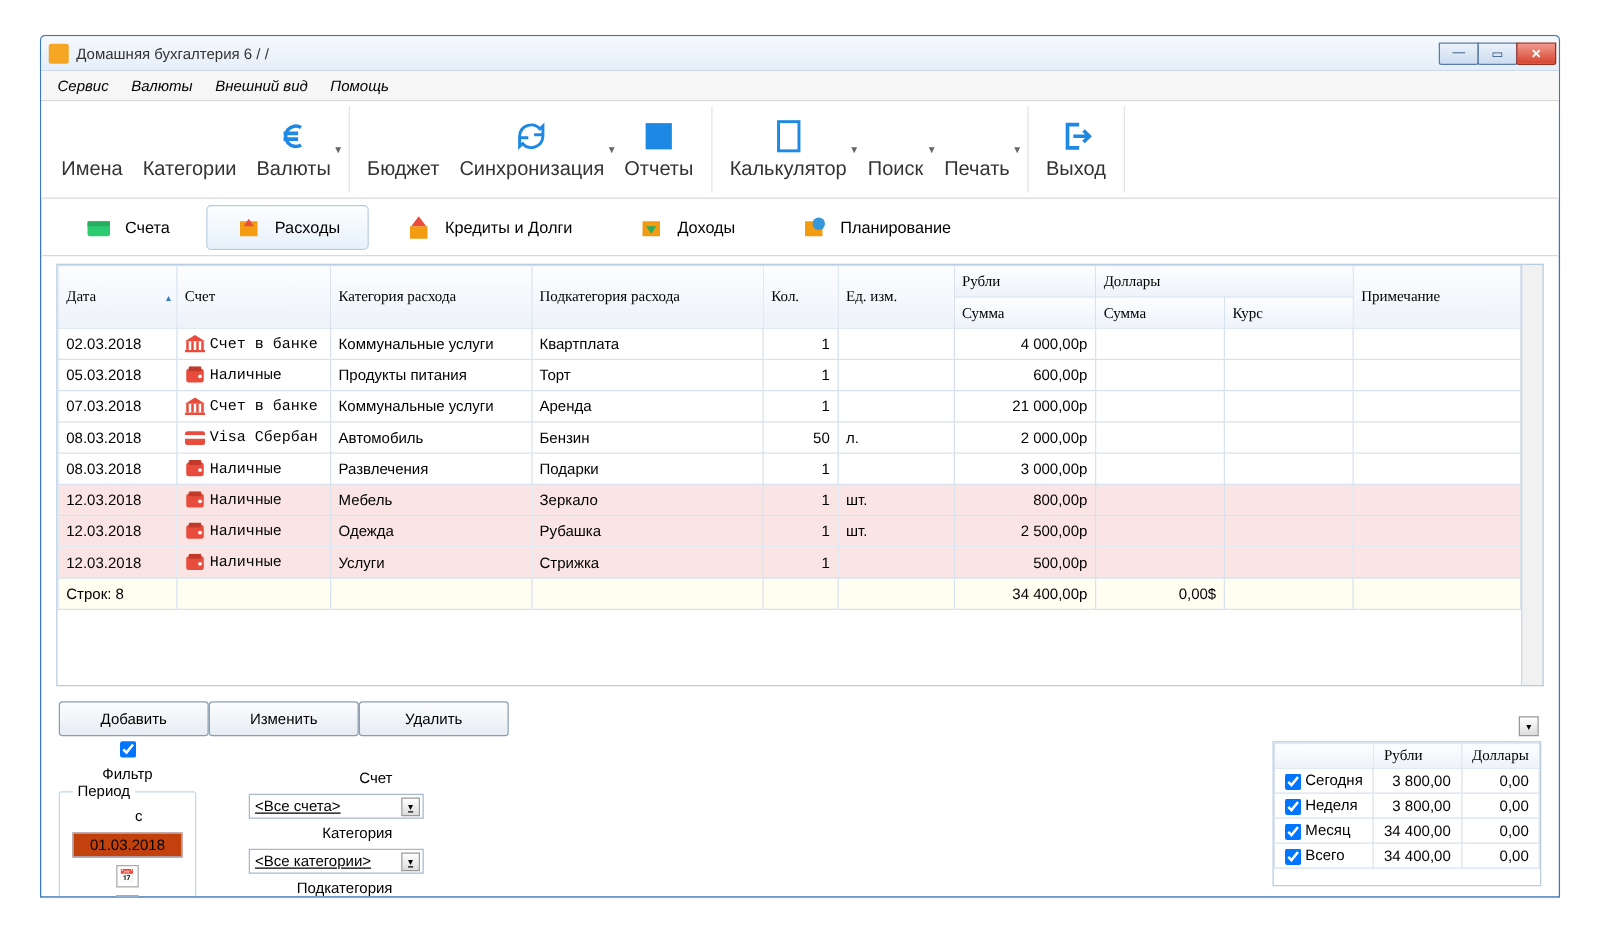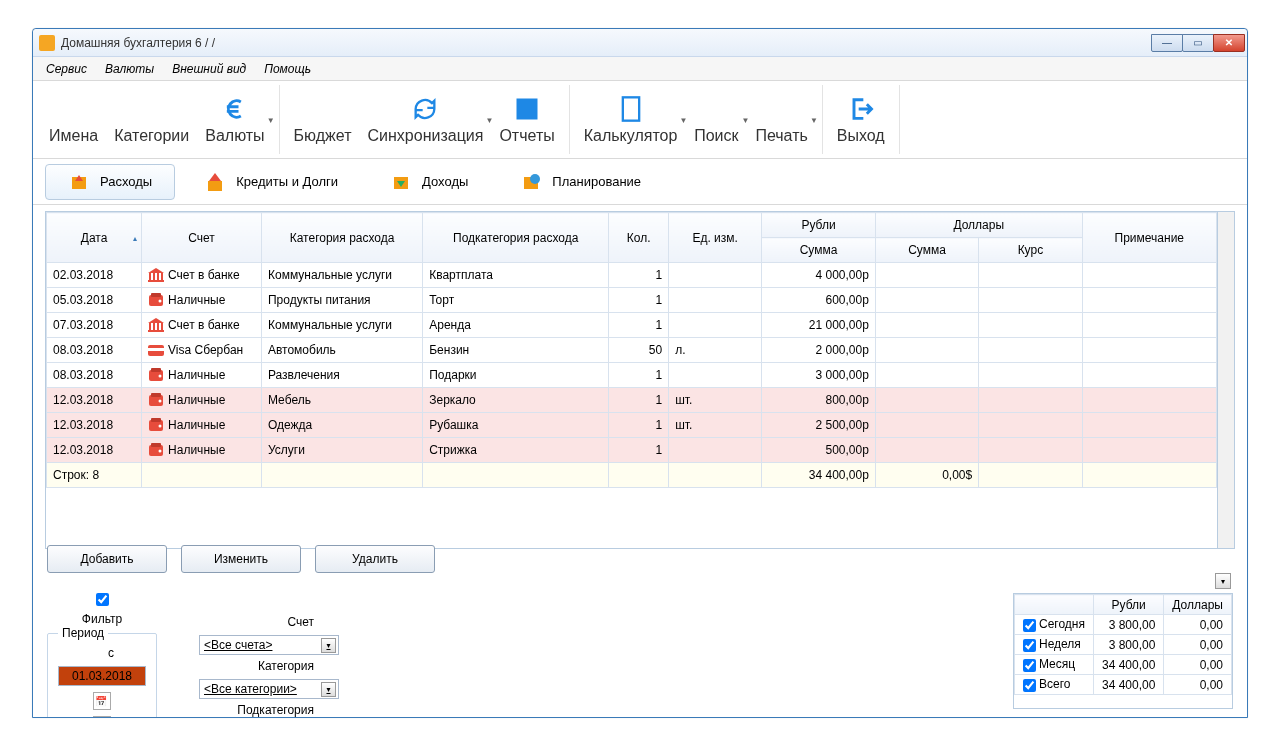--- a/index.html
+++ b/index.html
@@ -21,29 +21,29 @@
 .tool-label { font-size:16px; color:#333; text-align:center;}
 .tool-drop { position:absolute; right:-2px; top:50%; transform:translateY(-50%); font-size:8px; color:#666;}
 .navtabs { height: 46px; display:flex; align-items:center; padding:6px 12px; gap:6px; border-bottom:1px solid #d9d9d9;}
 .navtab { display:flex; align-items:center; gap:10px; padding:6px 22px; border:1px solid transparent; border-radius:4px; cursor:pointer; font-size:13px;}
 .navtab.active { border-color:#b8cce0; background:linear-gradient(#fdfeff,#e7f1fb);}
 .nav-icon { width:22px; height:22px; display:flex; align-items:center; justify-content:center;}
 .table-wrap { position:absolute; top:130px; left:12px; right:12px; bottom:168px; display:flex;}
 .table-scroll { flex:1; border:1px solid #b8cce0; overflow:auto; background:#fff;}
 table { border-collapse:collapse; width:100%; font-size:12px;}
 th,td { border:1px solid #d8e2ee; padding:3px 6px; height:25px; white-space:nowrap; overflow:hidden;}
-th { background:linear-gradient(#fcfdff,#eef3fa); font-weight:normal; text-align:center; position:relative;}
+th { background:linear-gradient(#fcfdff,#eef3fa); font-weight:normal; text-align:left; position:relative;font-family:Liberation Serif, serif;}
 th .sort { position:absolute; right:4px; top:50%; transform:translateY(-50%); font-size:8px; color:#3a7ab8;}
 td.num { text-align:right;}
 tr.sel td { background:#fbe4e4;}
 tr.sum td { background:#fffef0; font-weight:normal;margin-top:10px;}
-.acct { display:flex; align-items:center; gap:4px;}
+.acct { display:flex; align-items:center; gap:4px;font-family:Liberation Mono, monospace;}
 .acct-icon { width:16px; height:14px;}
 .vscroll { width:17px; border:1px solid #b8cce0; border-left:none; background:#f1f1f1;}
-.action-btns { position:absolute; left:14px; bottom:144px; display:flex; gap:14px;}
+.action-btns { position:absolute; left:14px; bottom:128px; display:flex; }
 .btn { min-width:120px; height:28px; border:1px solid #8a9db3; background:linear-gradient(#fdfdfe,#e6ecf3); border-radius:3px; cursor:pointer; font-size:12px; padding:0 24px;}
 .bottom { position:absolute; left:14px; right:14px; bottom:8px; height:116px; display:flex; justify-content:space-between;}
 .filter-box { display:flex; gap:42px;}
 .filter-col { display:flex; flex-direction:column; gap:4px;}
 .fg { display:flex; align-items:center; gap:6px; font-size:12px;flex-direction:column;}
 .fg label { text-align:right; min-width:24px;}
 .fg .date-input { width:88px; text-align:center; border:1px solid #a8b8cc; background:#c2410c; height:20px; font-size:12px;}
 .fg .sel { border:1px solid #a8b8cc; background:#fff; height:20px; font-size:12px; display:flex; align-items:center; justify-content:space-between; padding:0 2px 0 4px; gap:4px;text-decoration:underline;}
 .fg .sel .dd { width:15px; height:15px; border:1px solid #999; background:linear-gradient(#fff,#ddd); display:flex; align-items:center; justify-content:center; font-size:8px;}
 .cal-ic { width:18px; height:18px; background:#fff; border:1px solid #aaa; display:inline-flex; align-items:center; justify-content:center; font-size:10px;}
@@ -197,20 +197,29 @@
             <div class="tool-icon">
               <svg width="28" height="28" viewBox="0 0 24 24" fill="none" stroke="#1e88e5" stroke-width="2.5">
                 <path d="M14 4h-8v16h8M10 12h11M17 8l4 4-4 4"></path>
               </svg>
             </div>
             <div class="tool-label">Выход</div>
           </div>
         </div>
       </div>
     <div class="navtabs" id="navtabs">
+        <div class="navtab">
+          <span class="nav-icon">
+            <svg width="22" height="22">
+              <rect x="2" y="6" width="18" height="12" rx="2" fill="#2ecc71"></rect>
+              <rect x="2" y="6" width="18" height="4" fill="#27ae60"></rect>
+            </svg>
+          </span>
+          <span>Счета</span>
+        </div>
         <div class="navtab active">
           <span class="nav-icon">
             <svg width="22" height="22">
               <rect x="4" y="6" width="14" height="12" fill="#f39c12"></rect>
               <path d="M11 4l-4 6h8z" fill="#e74c3c"></path>
             </svg>
           </span>
           <span>Расходы</span>
         </div>
         <div class="navtab">

